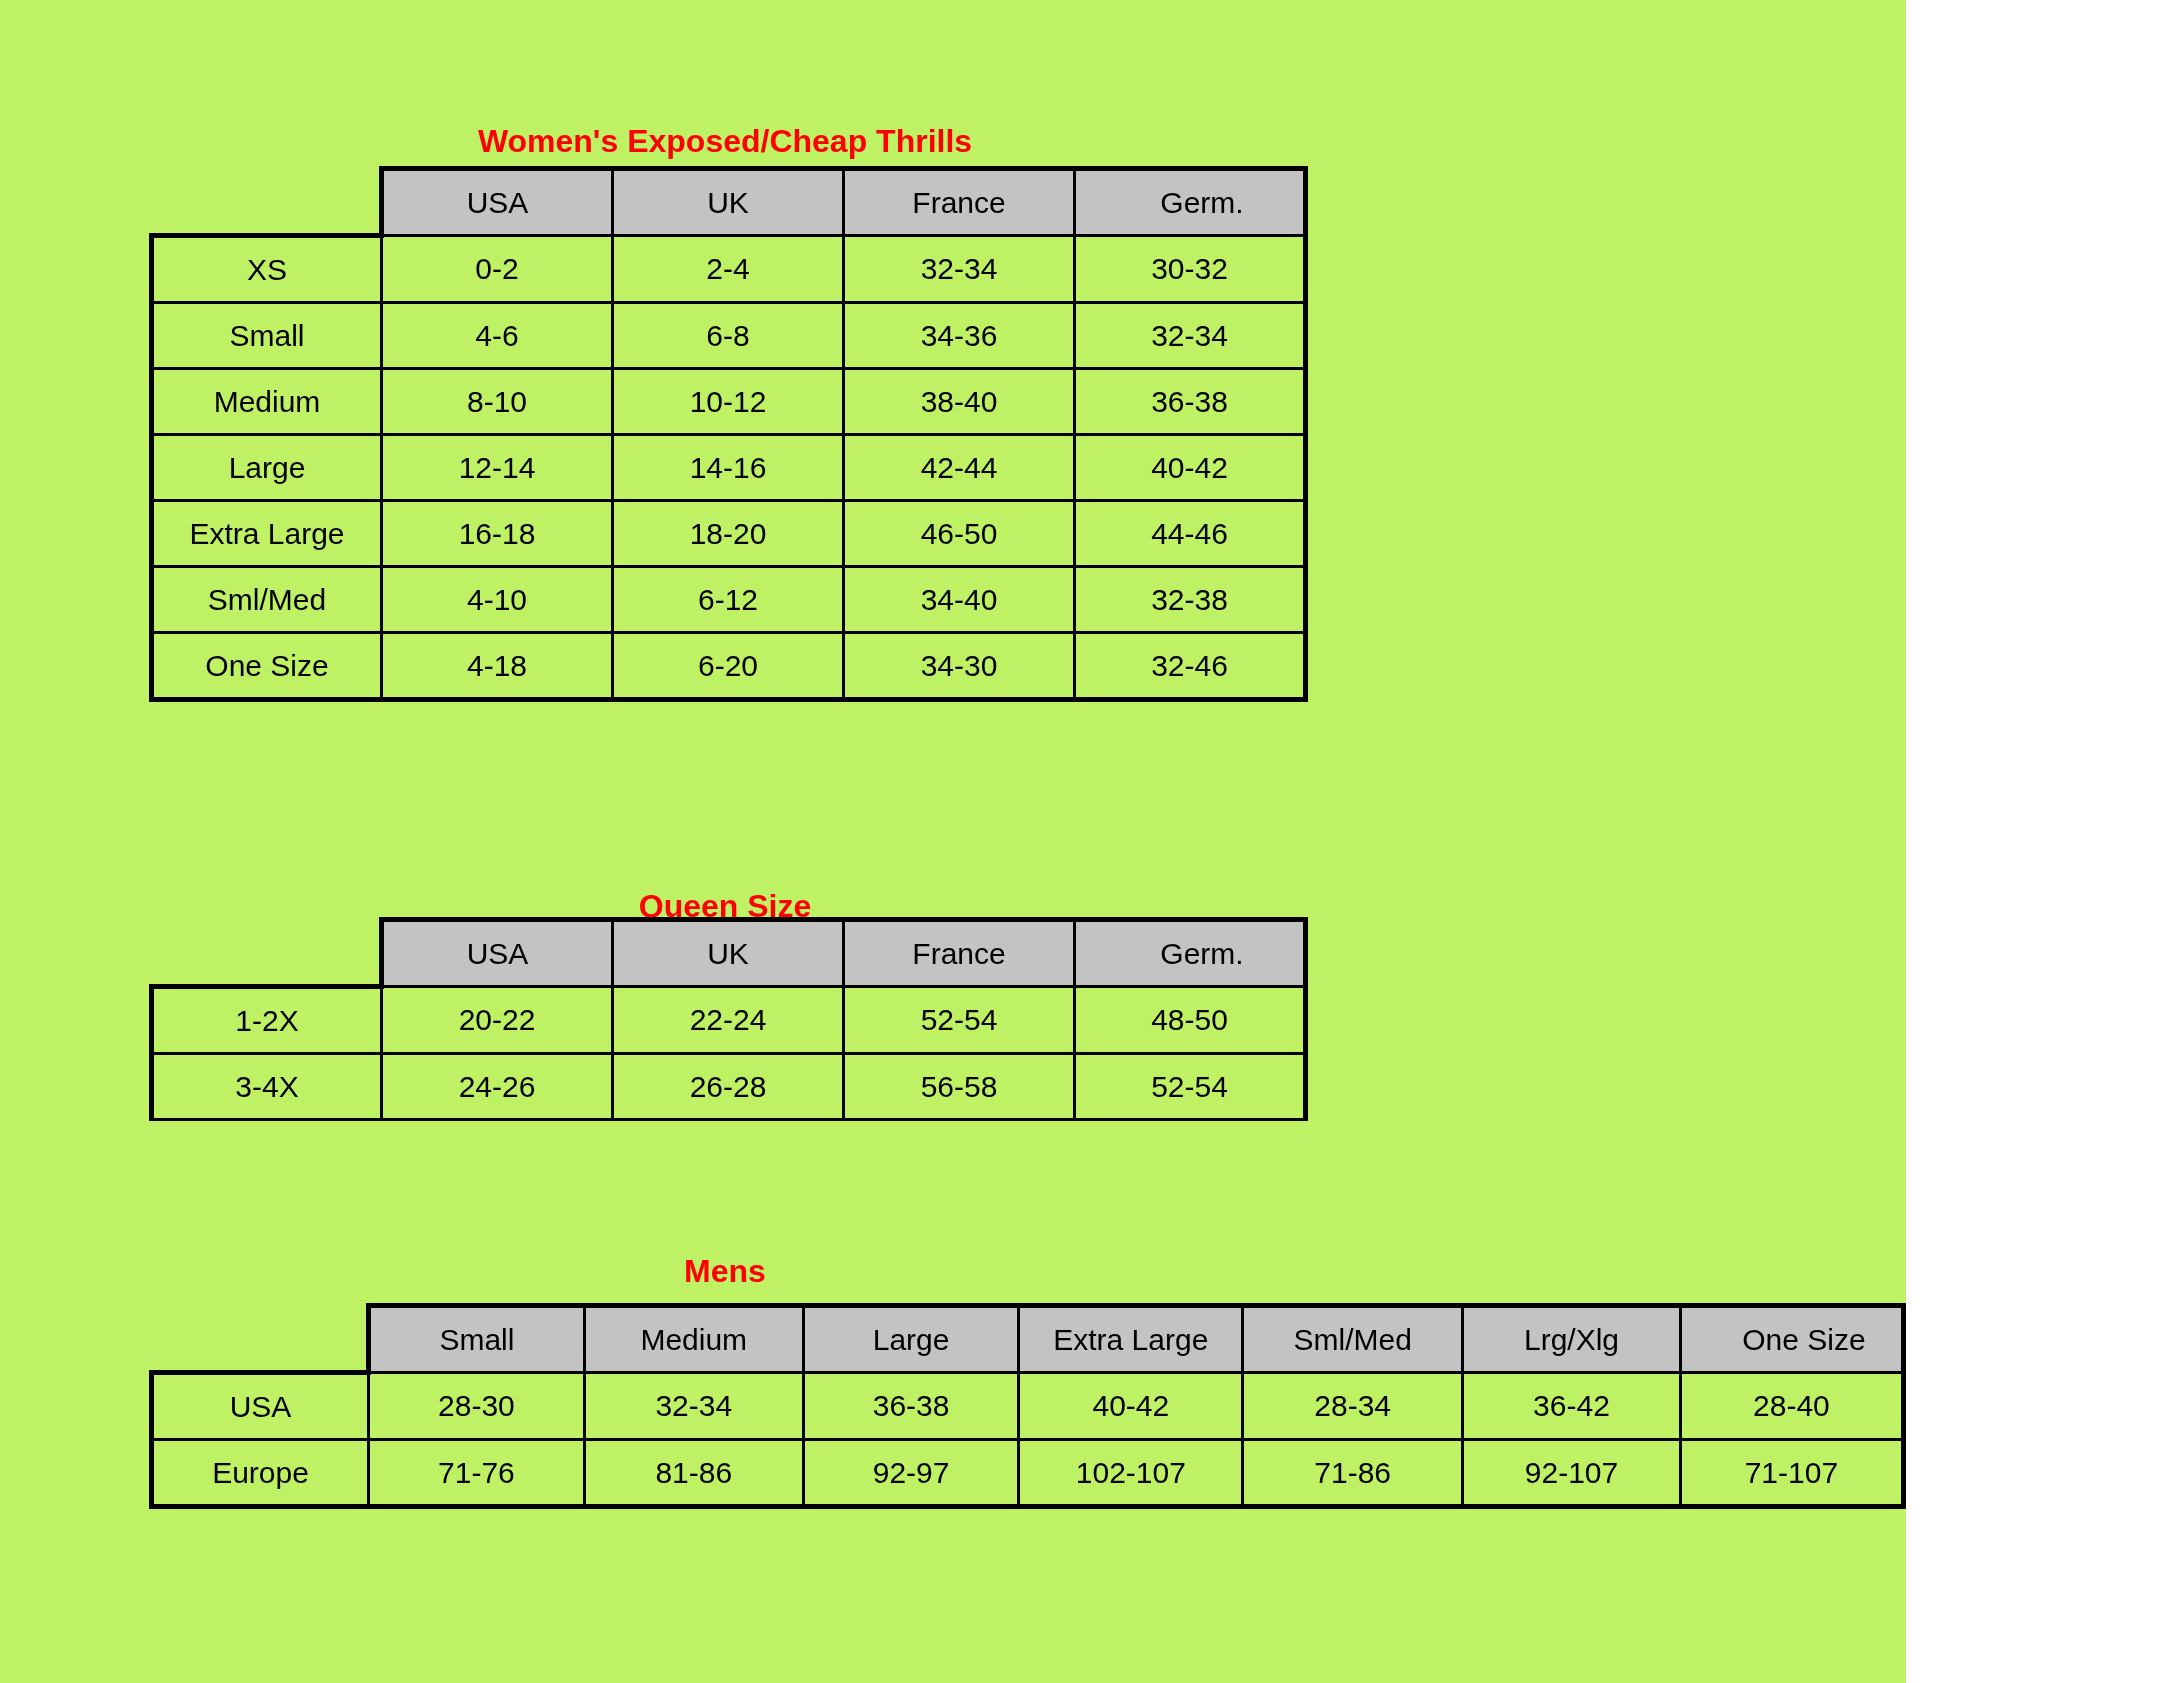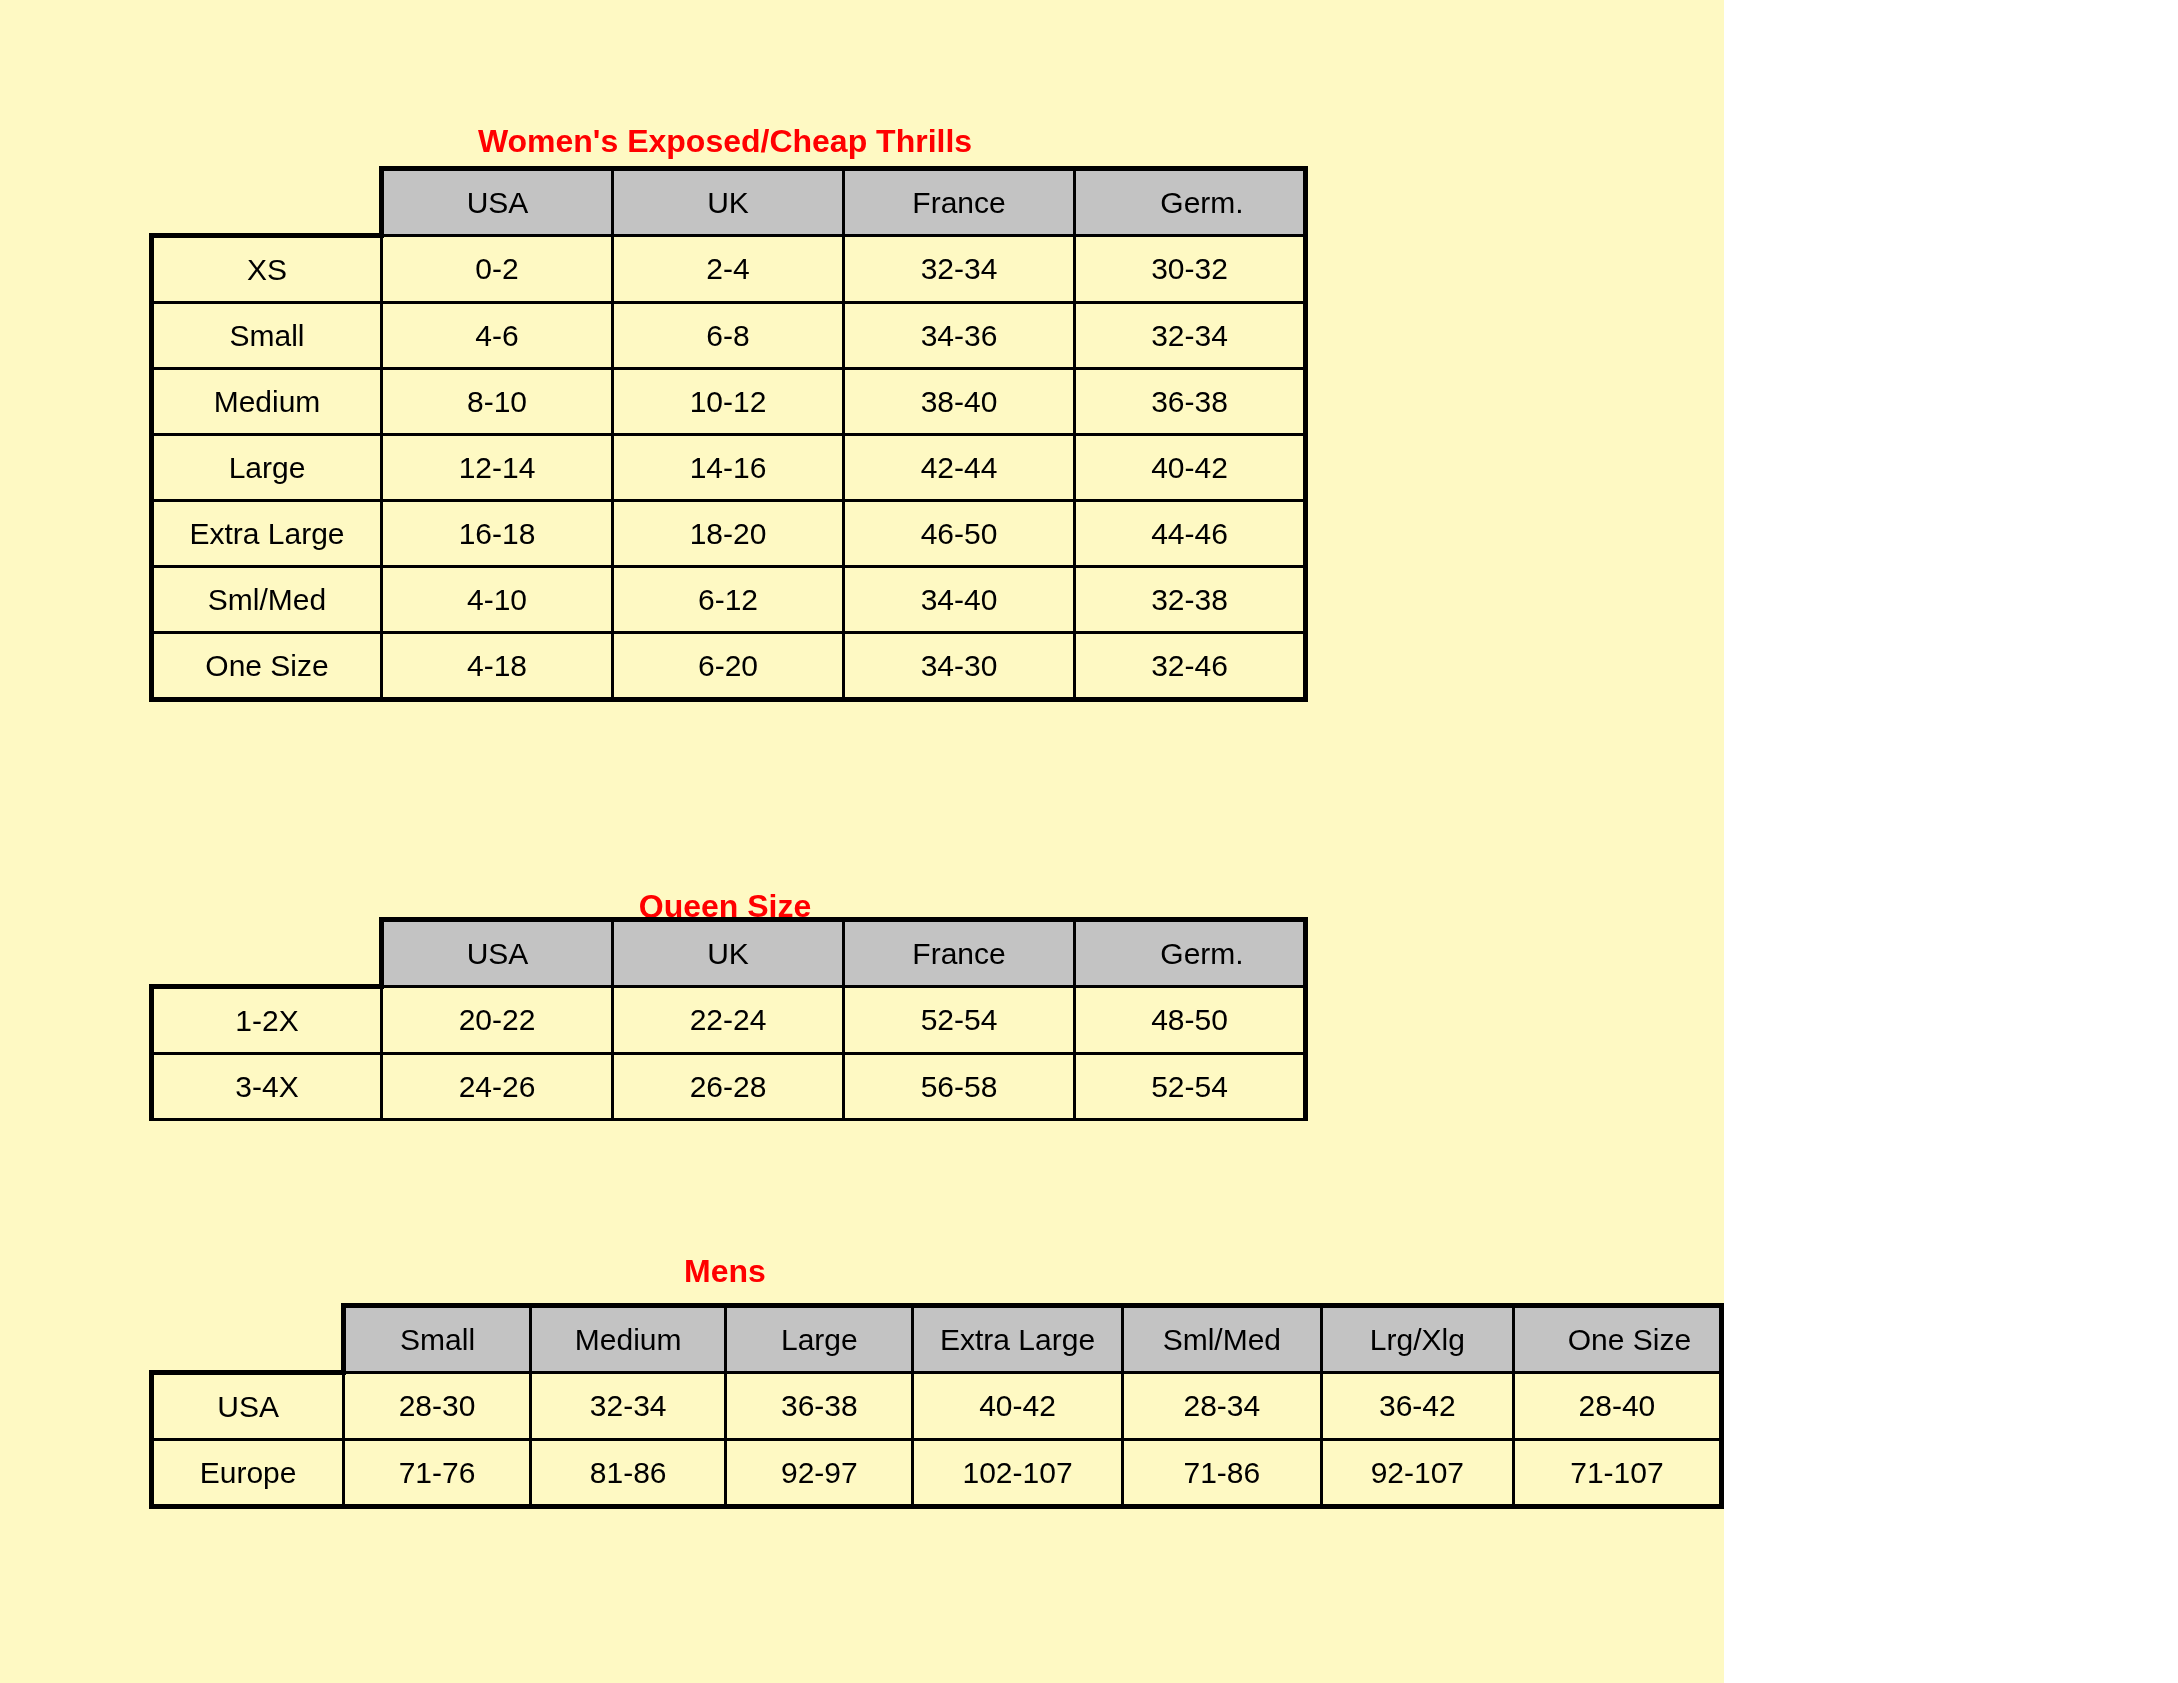--- a/index.html
+++ b/index.html
@@ -2,23 +2,23 @@
 <html><head>
 <meta charset="utf-8">
 <style>
   html, body {
     margin: 0;
     padding: 0;
     background: #ffffff;
   }
   .page {
     position: relative;
-    width: 1724px;
+    width: 1906px;
     height: 1683px;
-    background: #fef9c3;
+    background: #bef264;
     font-family: "Liberation Sans", "DejaVu Sans", sans-serif;
     color: #000000;
   }
   .table-title {
     position: absolute;
     left: 149px;
     width: 1152px;
     text-align: center;
     font-size: 32px;
     font-weight: bold;

